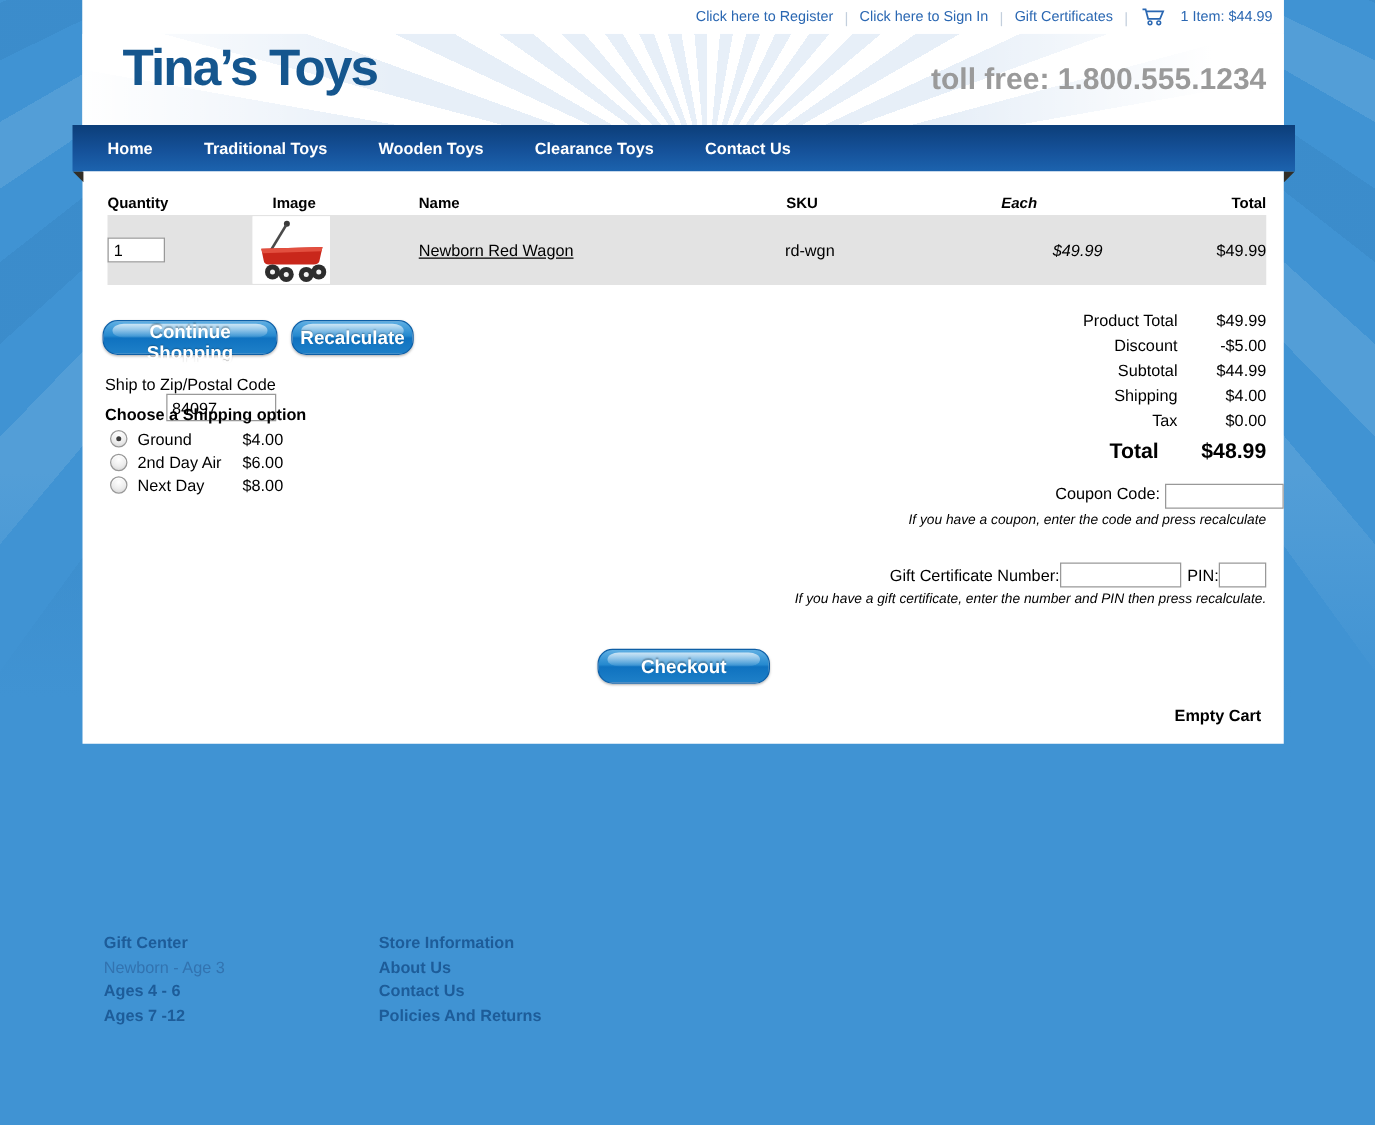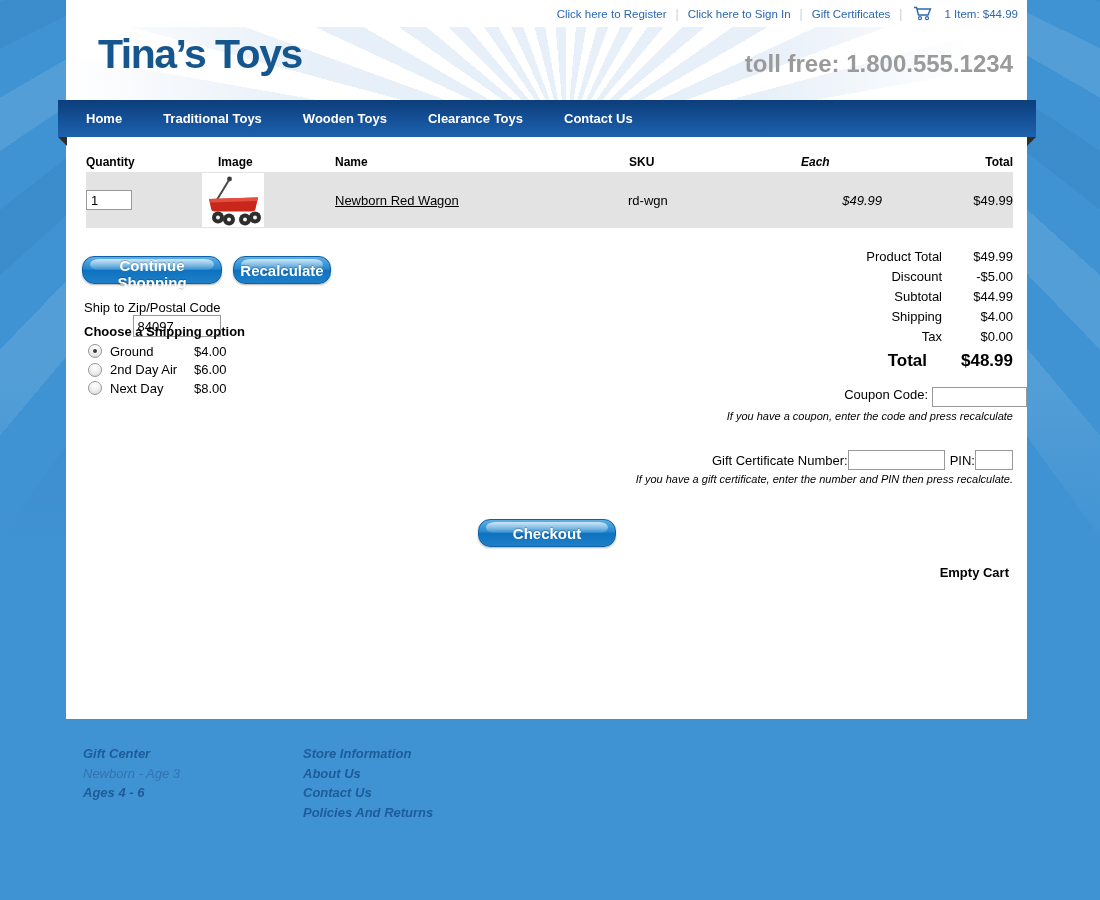--- a/index.html
+++ b/index.html
@@ -9,21 +9,21 @@
     position:relative; width:1100px; height:900px; overflow:hidden;
     background-color:#4093d3;
     background-image:
       linear-gradient(180deg, rgba(64,147,211,0) 0%, rgba(64,147,211,0) 42%, #4093d3 62%),
       repeating-conic-gradient(from 140deg at 50% -220px,
         rgba(255,255,255,0.10) 0deg 4deg,
         rgba(255,255,255,0)   4deg 8deg,
         rgba(18,80,135,0.10)  8deg 12deg,
         rgba(255,255,255,0)  12deg 16deg);
   }
-  .page { position:absolute; left:66px; top:0; width:961px; height:719px; background:#fff; }
+  .page { position:absolute; left:66px; top:0; width:961px; height:595px; background:#fff; }
 
   
   .topbar { position:absolute; top:0; left:0; right:0; height:27px; display:flex; justify-content:flex-end; align-items:center; padding-right:9px; gap:9px; font-size:11.5px; background:#fff; z-index:3; }
   .topbar a { color:#2a67b2; text-decoration:none; cursor:pointer; }
   .topbar .sep { color:#c3cfdd; font-size:12px; }
   .cart-icon { display:inline-flex; align-items:center; margin:0 2px 0 2px; }
   .cart-status { color:#2a67b2; }
 
   
   .header { position:absolute; top:27px; left:0; right:0; height:73px;
@@ -101,21 +101,21 @@
 
   .checkout { left:412px; top:519px; width:138px; height:28px; }
   .continue { left:16px; top:256px; width:140px; height:28px; }
   .recalc { left:167px; top:256px; width:98px; height:28px; }
   .empty-cart { position:absolute; right:18px; top:565px; font-size:13px; font-weight:bold; color:#000; text-decoration:none; cursor:pointer; }
 
   
   .footer { position:absolute; left:66px; top:744px; width:961px; display:flex; }
   .f-col1 { margin-left:17px; width:220px; }
   .f-col2 { margin-left:0; }
-  .footer a { display:block; font-size:13px; font-weight:bold; color:#1d5c99; text-decoration:none; cursor:pointer; line-height:19.6px;font-style:italic; }
+  .footer a { display:block; font-size:13px; font-weight:bold; color:#1d5c99; text-decoration:none; cursor:pointer; line-height:19.6px; }
   .footer a.plain { font-weight:normal; color:#3273b0; }
 </style>
 </head>
 <body>
 
 <div class="canvas">
 
   <div class="page">
 
     <div class="topbar">
@@ -257,20 +257,21 @@
     <a>Contact Us</a>
   </div>
   <div class="fold left"></div>
   <div class="fold right"></div>
 
   <div class="footer">
     <div class="f-col1">
       <a>Gift Center</a>
       <a class="plain">Newborn - Age 3</a>
       <a>Ages 4 - 6</a>
+      <a>Ages 7 -12</a>
     </div>
     <div class="f-col2">
       <a>Store Information</a>
       <a>About Us</a>
       <a>Contact Us</a>
       <a>Policies And Returns</a>
     </div>
   </div>
 
 </div>

